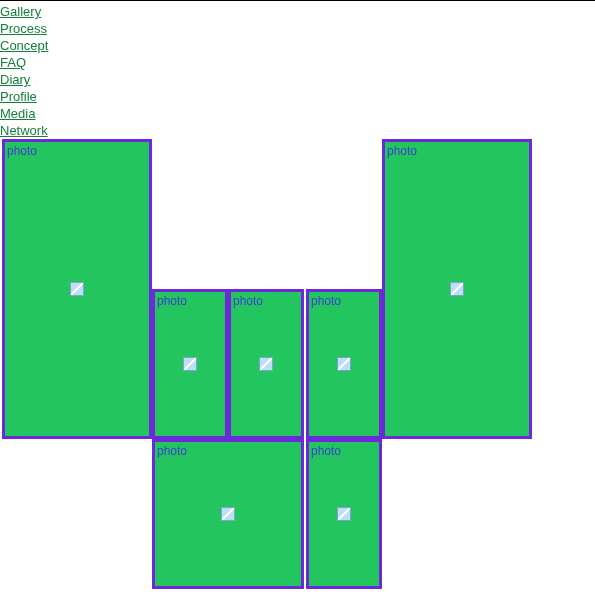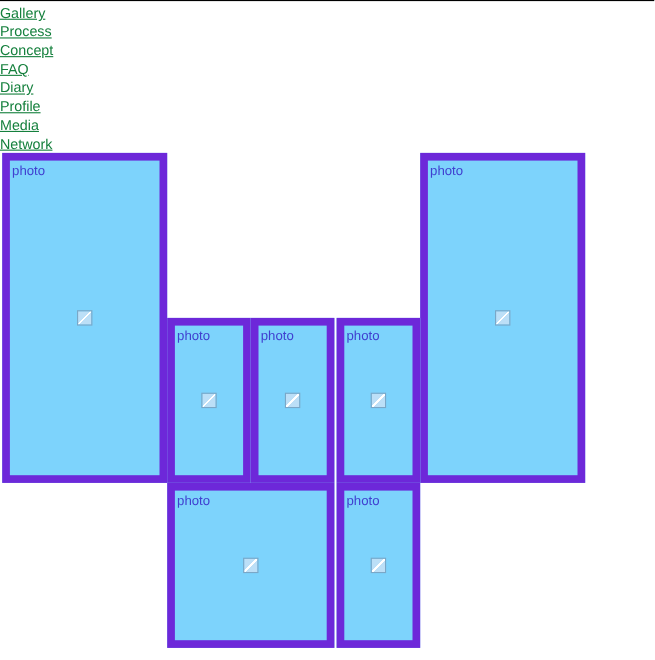--- a/index.html
+++ b/index.html
@@ -27,22 +27,22 @@
     color: #15803d;
     padding: 1px 0;
     width: fit-content;
   }
   .gallery-area {
     position: relative;
     height: 480px;
   }
   .tile {
     position: absolute;
-    border: 7px solid #6d28d9;
-    background: #7dd3fc;
+    border: 3px solid #6d28d9;
+    background: #22c55e;
   }
   .tile .caption {
     position: absolute;
     top: 2px;
     left: 2px;
     color: #4040d0;
     font-size: 12px;
   }
   .tile .placeholder {
     position: absolute;

